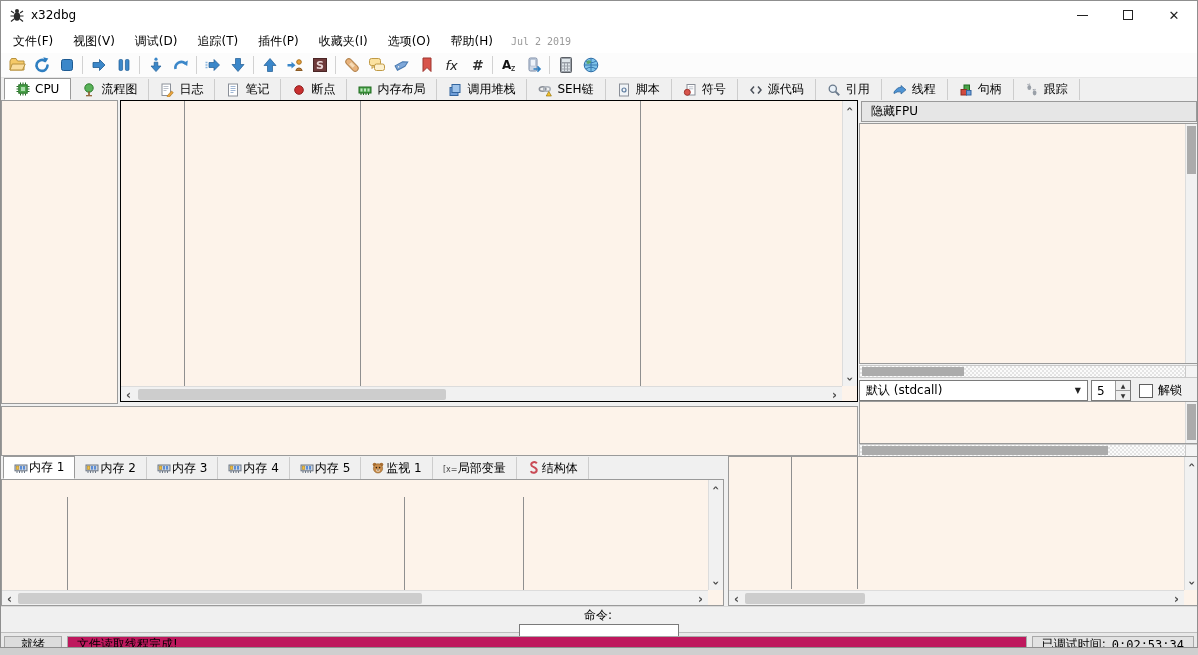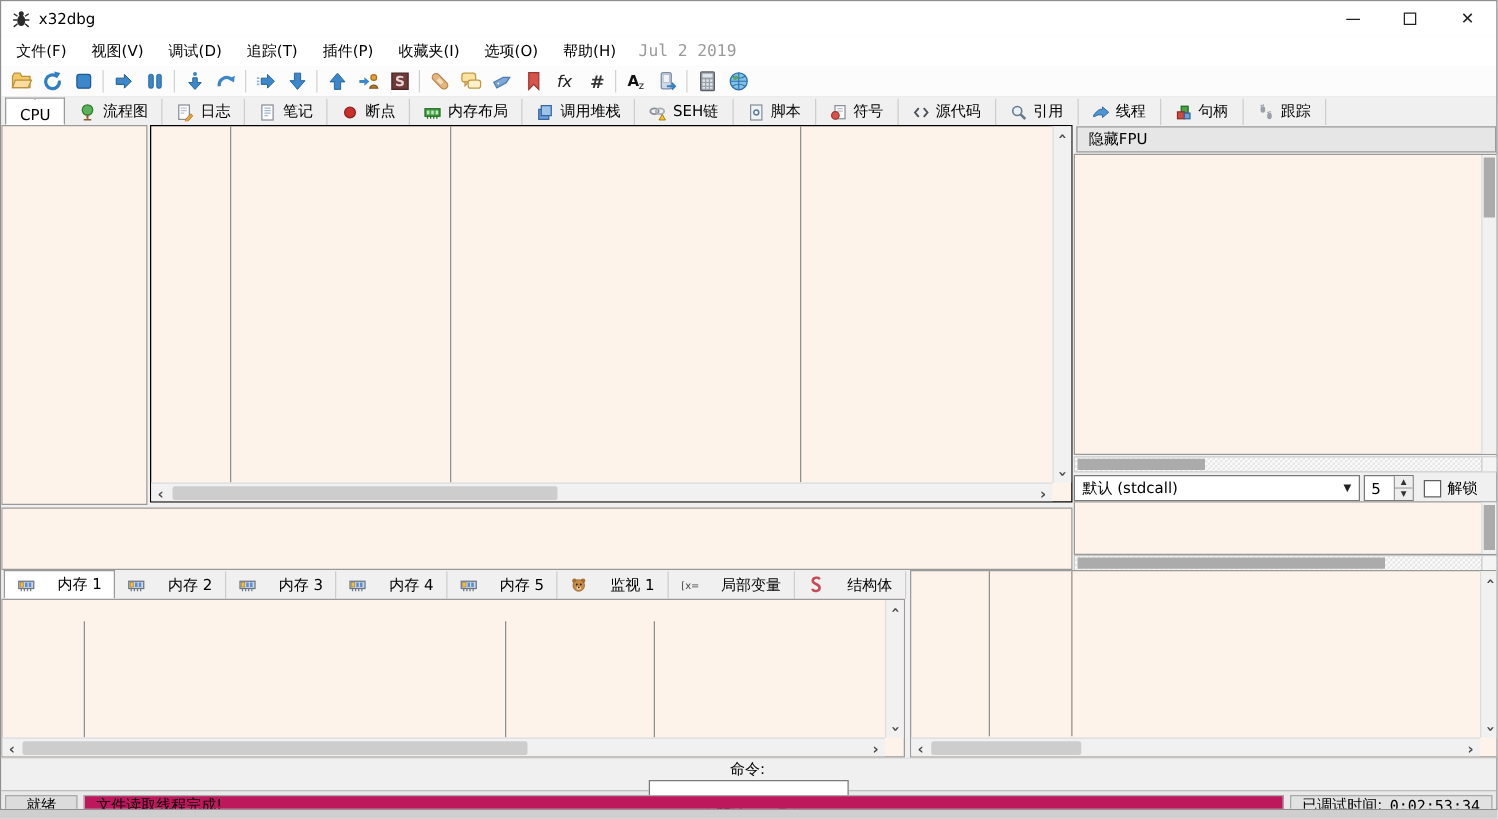--- a/index.html
+++ b/index.html
@@ -11,33 +11,33 @@
   .titlebar { height:28px; background:#fff; display:flex; align-items:center; padding-left:8px; }
   .titlebar .title { margin-left:6px; font-size:12px; }
   .win-controls { margin-left:auto; display:flex; height:100%; }
   .wc { width:46px; display:flex; align-items:center; justify-content:center; font-size:13px; color:#222; }
   .wc .box { width:10px; height:10px; border:1px solid #222; }
   .wc .dash { width:11px; height:1px; background:#222; }
 
   
   .menubar { height:24px; background:#fff; display:flex; align-items:center; padding-left:2px; }
   .menu-item { padding:2px 10px; }
-  .build-date { color:#9a9a9a; padding:2px 8px; font-family:"DejaVu Sans Mono","Liberation Mono",monospace; font-size:13px; }
+  .build-date { color:#9a9a9a; padding:2px 8px; font-family:"DejaVu Sans Mono","Liberation Mono",monospace; font-size:10px; }
 
   
   .toolbar { height:25px; background:#fcfcfc; display:flex; align-items:center; padding-left:3px; border-bottom:1px solid #e6e6e6; }
   .tb-btn { width:25px; height:23px; display:flex; align-items:center; justify-content:center; }
   .tb-btn svg { width:18px; height:18px; }
   .tb-sep { width:1px; height:18px; background:#d2d2d2; margin:0 3px; }
 
   
   .tabbar { height:22px; background:#f0f0f0; display:flex; align-items:flex-end; padding-left:3px; }
   .tab { display:flex; align-items:center; gap:5px; padding:0 11px; height:21px; border-right:1px solid #cdcdcd; font-size:12px; }
   .tab svg { width:14px; height:14px; }
-  .tab.active { background:#fff; border:1px solid #9a9a9a; border-bottom:1px solid #fff; height:22px;flex-direction:column; }
+  .tab.active { background:#fff; border:1px solid #9a9a9a; border-bottom:1px solid #fff; height:22px; }
 
   
   .main { height:356px; position:relative; background:#f0f0f0; }
   .cream { background:#fdf3ea; }
   .side-pane { position:absolute; left:0; top:0; width:117px; height:304px; border:1px solid #9a9a9a; }
   .disasm { position:absolute; left:119px; top:0; width:738px; height:302px; border:1px solid #000; }
   .col-div { position:absolute; top:0; bottom:15px; width:1px; background:#8f8f8f; }
   .info-panel { position:absolute; left:0; top:306px; width:857px; height:50px; border:1px solid #9a9a9a; }
   .vsb { position:absolute; right:0; width:15px; border-left:1px solid #dcdcdc; background:#f1f1f1; }
   .hsb { position:absolute; bottom:0; height:15px; border-top:1px solid #dcdcdc; background:#f1f1f1; }
@@ -68,21 +68,21 @@
   .spin-btns div { flex:1; background:#eee; display:flex; align-items:center; justify-content:center; font-size:6px; color:#333; }
   .spin-btns div:first-child { border-bottom:1px solid #9a9a9a; }
   .unlock { position:absolute; left:1138px; top:282px; display:flex; align-items:center; gap:5px; }
   .checkbox { width:14px; height:14px; background:#fff; border:1px solid #5f5f5f; }
   .args { position:absolute; left:858px; top:301px; width:340px; height:43px; border:1px solid #9a9a9a; }
   .args-hsb { position:absolute; left:858px; top:344px; width:340px; height:13px; border:1px solid #c9c9c9; }
 
   
   .bottomzone { height:150px; position:relative; background:#f0f0f0; }
   .bt-tabs { position:absolute; left:0; top:0; height:23px; display:flex; align-items:flex-end; padding-left:2px; }
-  .btab { display:flex; align-items:center; gap:18px; padding:0 10px; height:22px; border-right:1px solid #cdcdcd; }
+  .btab { display:flex; align-items:center; gap:1px; padding:0 10px; height:22px; border-right:1px solid #cdcdcd; }
   .btab svg { width:14px; height:14px; }
   .btab.active { background:#fff; border:1px solid #9a9a9a; border-bottom:1px solid #fff; height:23px; }
   .mem-panel { position:absolute; left:0; top:23px; width:723px; height:127px; border:1px solid #9a9a9a; background:#fdf3ea; }
   .mem-header { height:17px; display:flex; background:#d9d9d9; border-bottom:1px solid #a8a8a8; margin-right:15px; font-size:11px; }
   .mem-header .hc { border-right:1px solid #a8a8a8; padding:1px 0 0 4px; overflow:hidden; white-space:nowrap; }
   .mem-body { position:absolute; left:0; top:17px; right:15px; bottom:15px; }
   .br-pane { position:absolute; left:727px; top:0; width:471px; height:150px; border:1px solid #9a9a9a; background:#fdf3ea; }
 
   
   .cmdrow { height:26px; display:flex; align-items:center; background:#f0f0f0; padding:0 4px; border-top:1px solid #dadada;flex-direction:column; }

